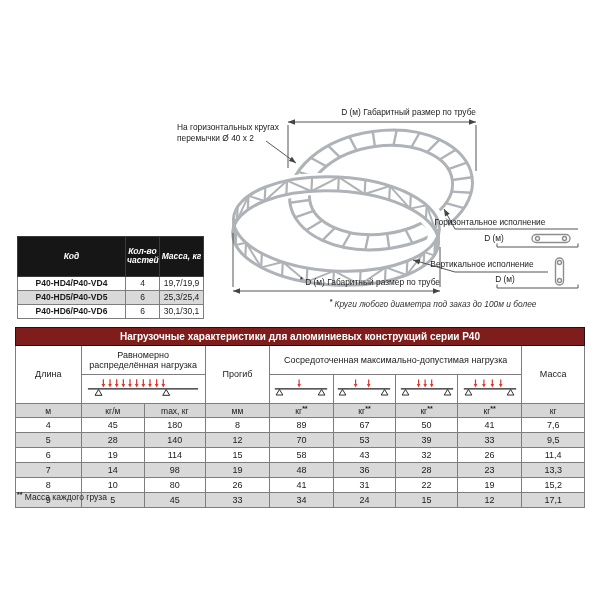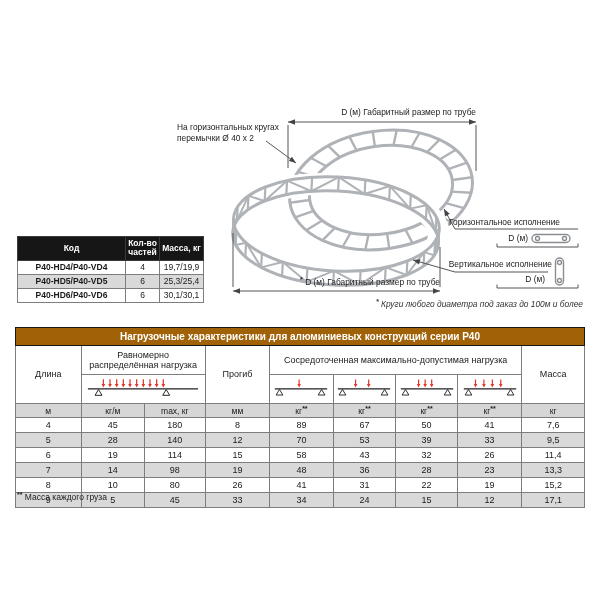--- a/index.html
+++ b/index.html
@@ -3,35 +3,35 @@
 <meta charset="utf-8">
 <style>
   html,body{margin:0;padding:0;}
   body{width:600px;height:600px;background:#fff;position:relative;overflow:hidden;
        font-family:"Liberation Sans",sans-serif;color:#1a1a1a;}
   #page{position:absolute;inset:0;}
   
   .dlbl{position:absolute;font-size:8.4px;line-height:1.25;color:#222;}
   .pre{white-space:pre-line;}
   .ctr{text-align:right;}
-  .rgt{text-align:right;}
+  .rgt{text-align:center;}
   .it{font-style:italic;color:#333;}
   .sup{font-weight:bold;font-size:7px;vertical-align:3px;}
   
   table{border-collapse:collapse;table-layout:fixed;}
   .ptable{position:absolute;left:17px;top:236px;width:186px;border:1px solid #3a3a3a;}
   .ptable th{background:#161616;color:#fff;font-size:8.5px;font-weight:bold;
-             padding:2px 1px;border:1px solid #3a3a3a;line-height:1.1;}
+             padding:10px 1px;border:1px solid #3a3a3a;line-height:1.1;font-style:italic;}
   .ptable td{font-size:8.5px;text-align:center;height:13px;padding:0 2px;
              border:1px solid #7d7d7d;}
   .ptable tbody tr:nth-child(even){background:#d9d9d9;}
   .ptable td:first-child{font-weight:bold;}
   
   .ltable{position:absolute;left:15px;top:327px;width:570px;border:1px solid #7d7d7d;}
-  .ltable .ttl{background:#a16207;color:#fff;font-size:10px;font-weight:bold;
+  .ltable .ttl{background:#7f1d1d;color:#fff;font-size:10px;font-weight:bold;
                height:15px;border:1px solid #161616;padding:1px;}
   .ltable th{font-weight:normal;font-size:9px;border:1px solid #7d7d7d;padding:1px;}
   .ltable .hrow th{height:26px;line-height:1.15;}
   .ltable .drow td{height:26px;border:1px solid #7d7d7d;text-align:center;padding:0;vertical-align:middle;}
   .ltable .urow th{background:#d6d6d6;font-size:8.5px;height:13px;padding:0;}
   .ltable tbody td{font-size:9px;text-align:center;height:14px;padding:0;border:1px solid #7d7d7d;}
   .ltable tbody tr:nth-child(even){background:#d9d9d9;}
   .fnote{position:absolute;font-size:8.5px;color:#222;}
   svg{display:block;}
   .beam{display:inline-block;}

